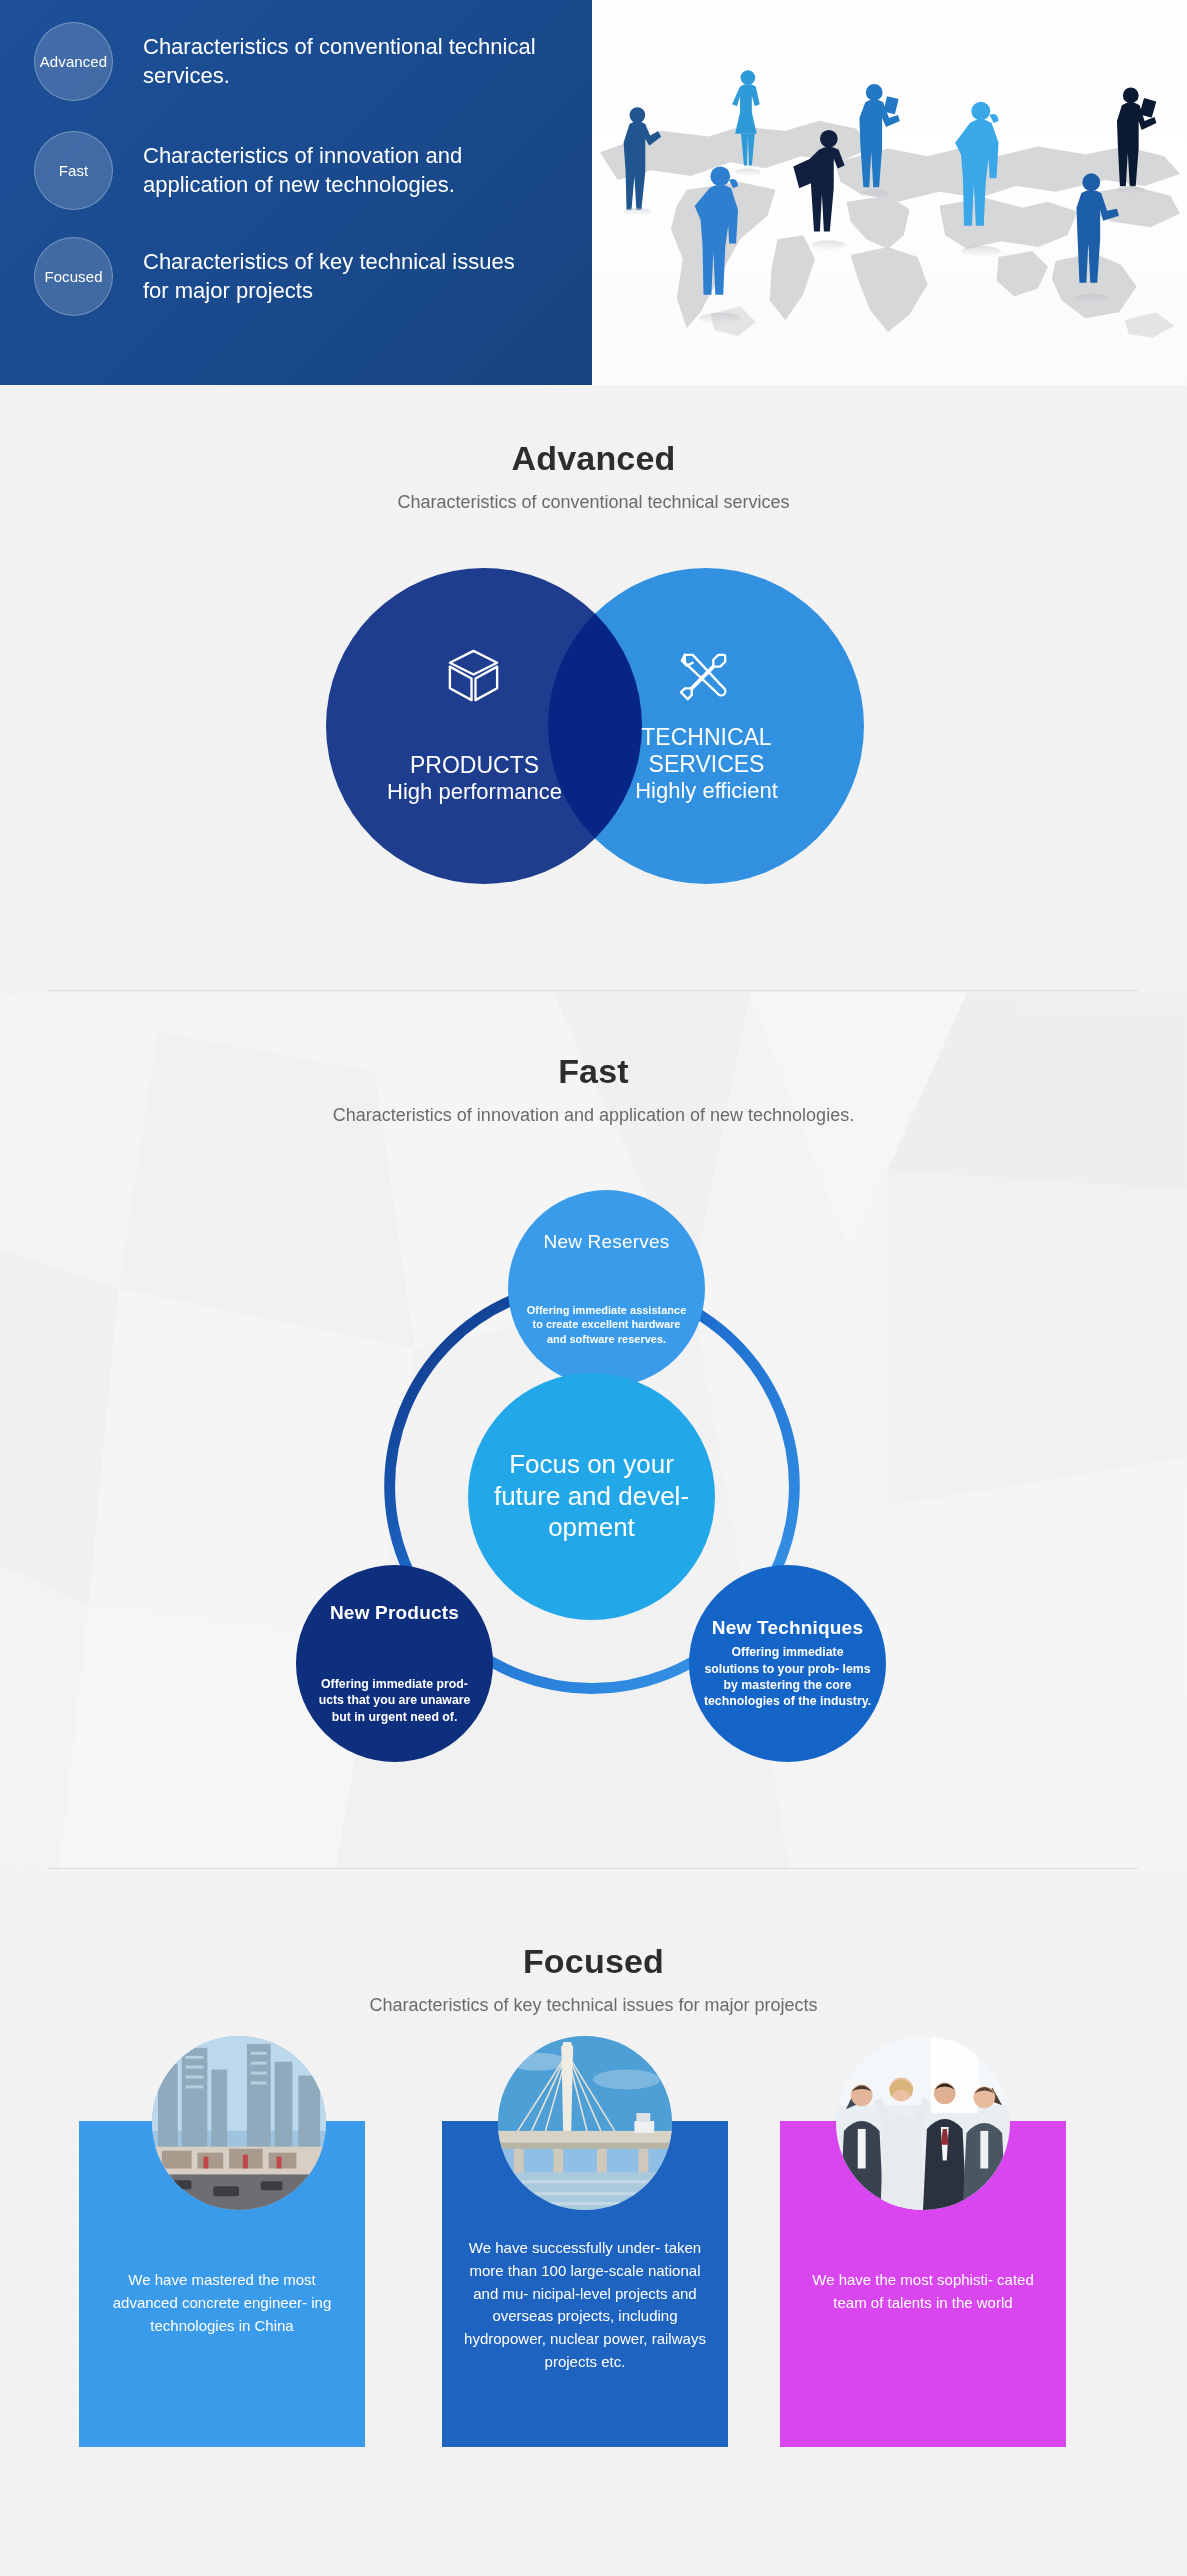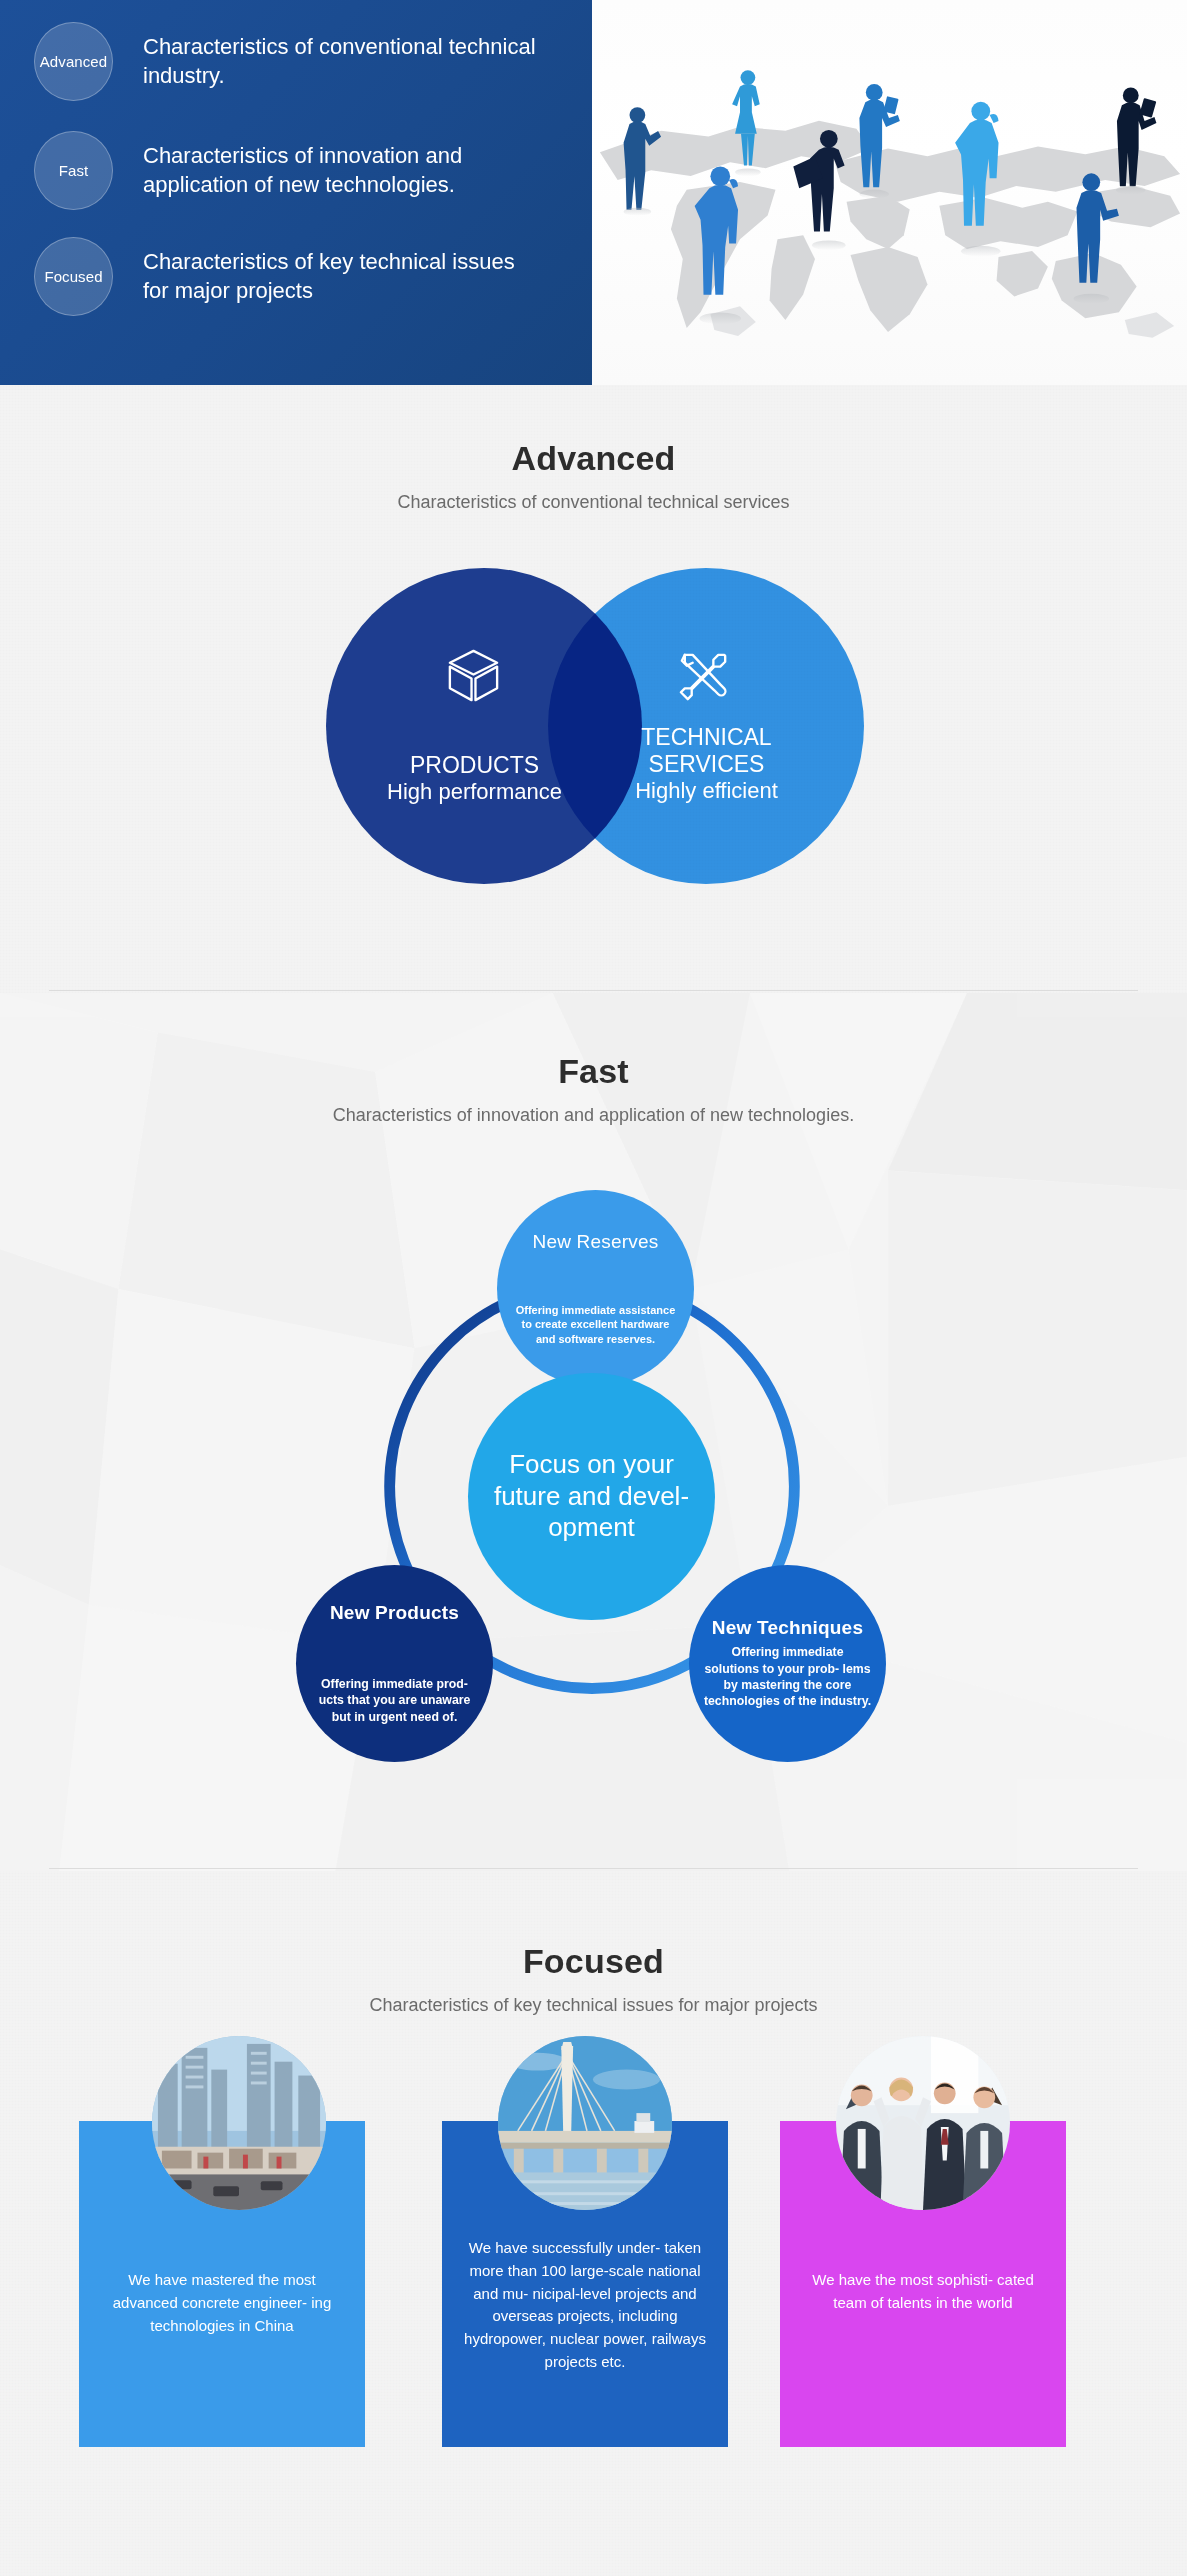--- a/index.html
+++ b/index.html
@@ -99,21 +99,21 @@
   .ring-wrap { position:absolute; left:286px; top:197px; width:612px; height:612px; }
   .ring-svg { position:absolute; left:0; top:0; }
   .node {
     position:absolute; border-radius:50%; color:#fff; text-align:center;
     display:flex; flex-direction:column; align-items:center; justify-content:center;
     padding:0 14px;
   }
   .node .n-title { font-weight:bold; letter-spacing:0.2px; }
   .node .n-desc { font-weight:bold; }
   .node-reserves {
-    left:211px; top:0; width:197px; height:197px; background:#3a9bea;gap:43px;
+    left:222px; top:0; width:197px; height:197px; background:#3a9bea;gap:43px;
   }
   .node-reserves .n-title { font-size:19px; margin-bottom:7px; font-weight:400; }
   .node-reserves .n-desc { font-size:11px; line-height:1.33; }
   .node-products {
     left:10px; top:375px; width:197px; height:197px; background:#0d2f7d;
   }
   .node-products .n-title { font-size:19px; margin-bottom:20px; }
   .node-products .n-desc { font-size:12.3px; line-height:1.33;margin-top:32px; }
   .node-techniques {
     left:403px; top:375px; width:197px; height:197px; background:#1565c8;
@@ -152,21 +152,21 @@
 </style>
 </head>
 <body>
 
 <div class="header">
 
   <div class="header-left">
 
     <div class="hl-row hl-row-0">
       <div class="hl-badge">Advanced</div>
-      <div class="hl-text">Characteristics of conventional technical industry.</div>
+      <div class="hl-text">Characteristics of conventional technical services.</div>
     </div>
 
     <div class="hl-row hl-row-1">
       <div class="hl-badge">Fast</div>
       <div class="hl-text">Characteristics of innovation and application of new technologies.</div>
     </div>
 
     <div class="hl-row hl-row-2">
       <div class="hl-badge">Focused</div>
       <div class="hl-text">Characteristics of key technical issues for major projects</div>

